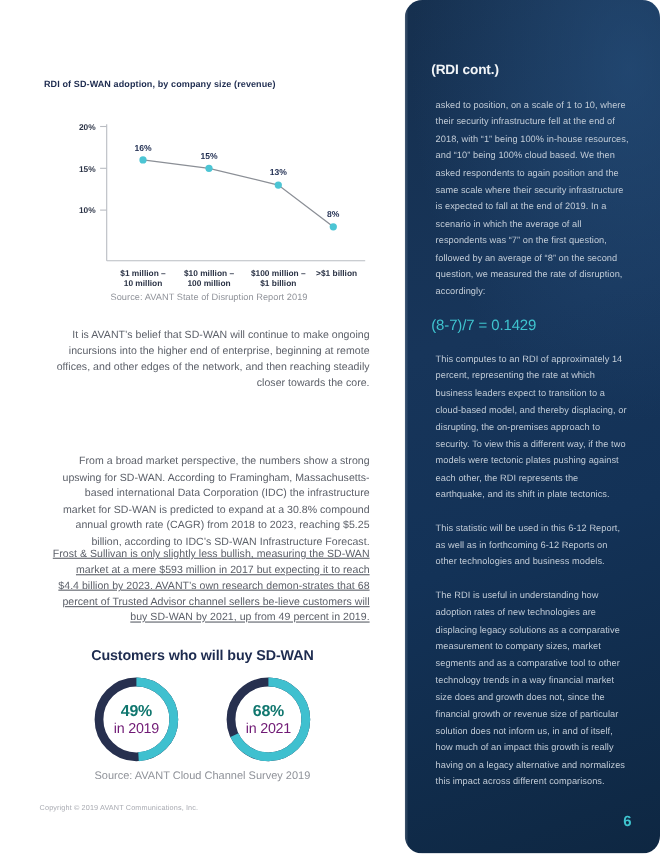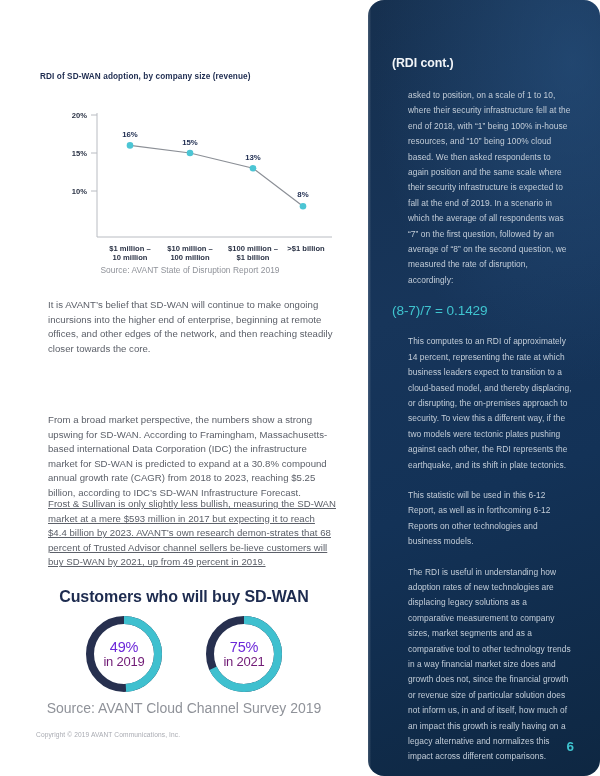--- a/index.html
+++ b/index.html
@@ -61,35 +61,36 @@
   }
 
   .body-text {
     position: absolute;
     left: 48px;
     width: 288px;
     color: #5c6069;
     font-size: 9.6px;
     line-height: 14.6px;
     letter-spacing: 0.03px;
+    text-align: right;
   }
   .body-text p {
     margin: 0 0 13px 0;
   }
   .para-1 { top: 298px; }
   .para-2 { top: 385px; margin-top: 28px; }
   .para-3 { top: 497px; text-decoration: underline; }
 
   .donut-heading {
     position: absolute;
     left: 0;
     top: 588px;
     width: 368px;
     text-align: center;
-    font-size: 16px;
+    font-size: 13px;
     font-weight: bold;
     color: #1d2b4f;
     letter-spacing: -0.1px;
   }
   .donut-row {
     position: absolute;
     left: 0;
     top: 612px;
     width: 368px;
     display: flex;
@@ -109,36 +110,36 @@
     width: 84px;
     height: 84px;
     display: flex;
     flex-direction: column;
     align-items: center;
     justify-content: center;
     line-height: 1.05;
   }
   .donut-pct {
     font-size: 14.5px;
-    font-weight: normal;
-    color: #6d28d9;
+    font-weight: bold;
+    color: #0f766e;
     letter-spacing: -0.2px;
   }
   .donut-year {
     font-size: 13px;
     color: #701a75;
     letter-spacing: -0.2px;
   }
   .donut-source {
     position: absolute;
     left: 0;
     top: 700px;
     width: 368px;
     text-align: center;
-    font-size: 14px;
+    font-size: 10px;
     color: #8f9299;
   }
 
   .copyright {
     position: absolute;
     left: 36px;
     top: 731px;
     font-size: 6.6px;
     color: #a9abb2;
     letter-spacing: 0.12px;
@@ -175,21 +176,21 @@
     font-weight: bold;
     color: #f2f5f8;
     letter-spacing: -0.1px;
     margin: 0 0 18px 0;
   }
   .rp-text {
     font-size: 8.4px;
     line-height: 15.4px;
     color: #c3cdd8;
     letter-spacing: 0.05px;
-    margin: 0 0 15px 16px;
+    margin: 0 0 15px 4px;
   }
   .rp-formula {
     font-size: 13.6px;
     font-weight: normal;
     color: #3fc4cf;
     letter-spacing: -0.1px;
     margin: 2px 0 16px 0;
   }
   .page-num {
     position: absolute;
@@ -277,21 +278,21 @@
       </div>
 
       <div class="donut">
         <svg width="84" height="84" viewBox="0 0 84 84">
           <g transform="rotate(-90 42 42)">
             <circle cx="42" cy="42" r="34" fill="none" stroke="#27304f" stroke-width="8"></circle>
             <circle id="donut-arc-1" cx="42" cy="42" r="34" fill="none" stroke="#3fc0cf" stroke-width="8" stroke-dasharray="145.27 213.63" stroke-dashoffset="0"></circle>
           </g>
         </svg>
         <div class="donut-label">
-          <span class="donut-pct">75%</span>
+          <span class="donut-pct">68%</span>
           <span class="donut-year">in 2021</span>
         </div>
       </div>
 
     </div>
 
     <div class="donut-source">Source: AVANT Cloud Channel Survey 2019</div>
 
     <div class="copyright">Copyright © 2019 AVANT Communications, Inc.</div>
   </div>

